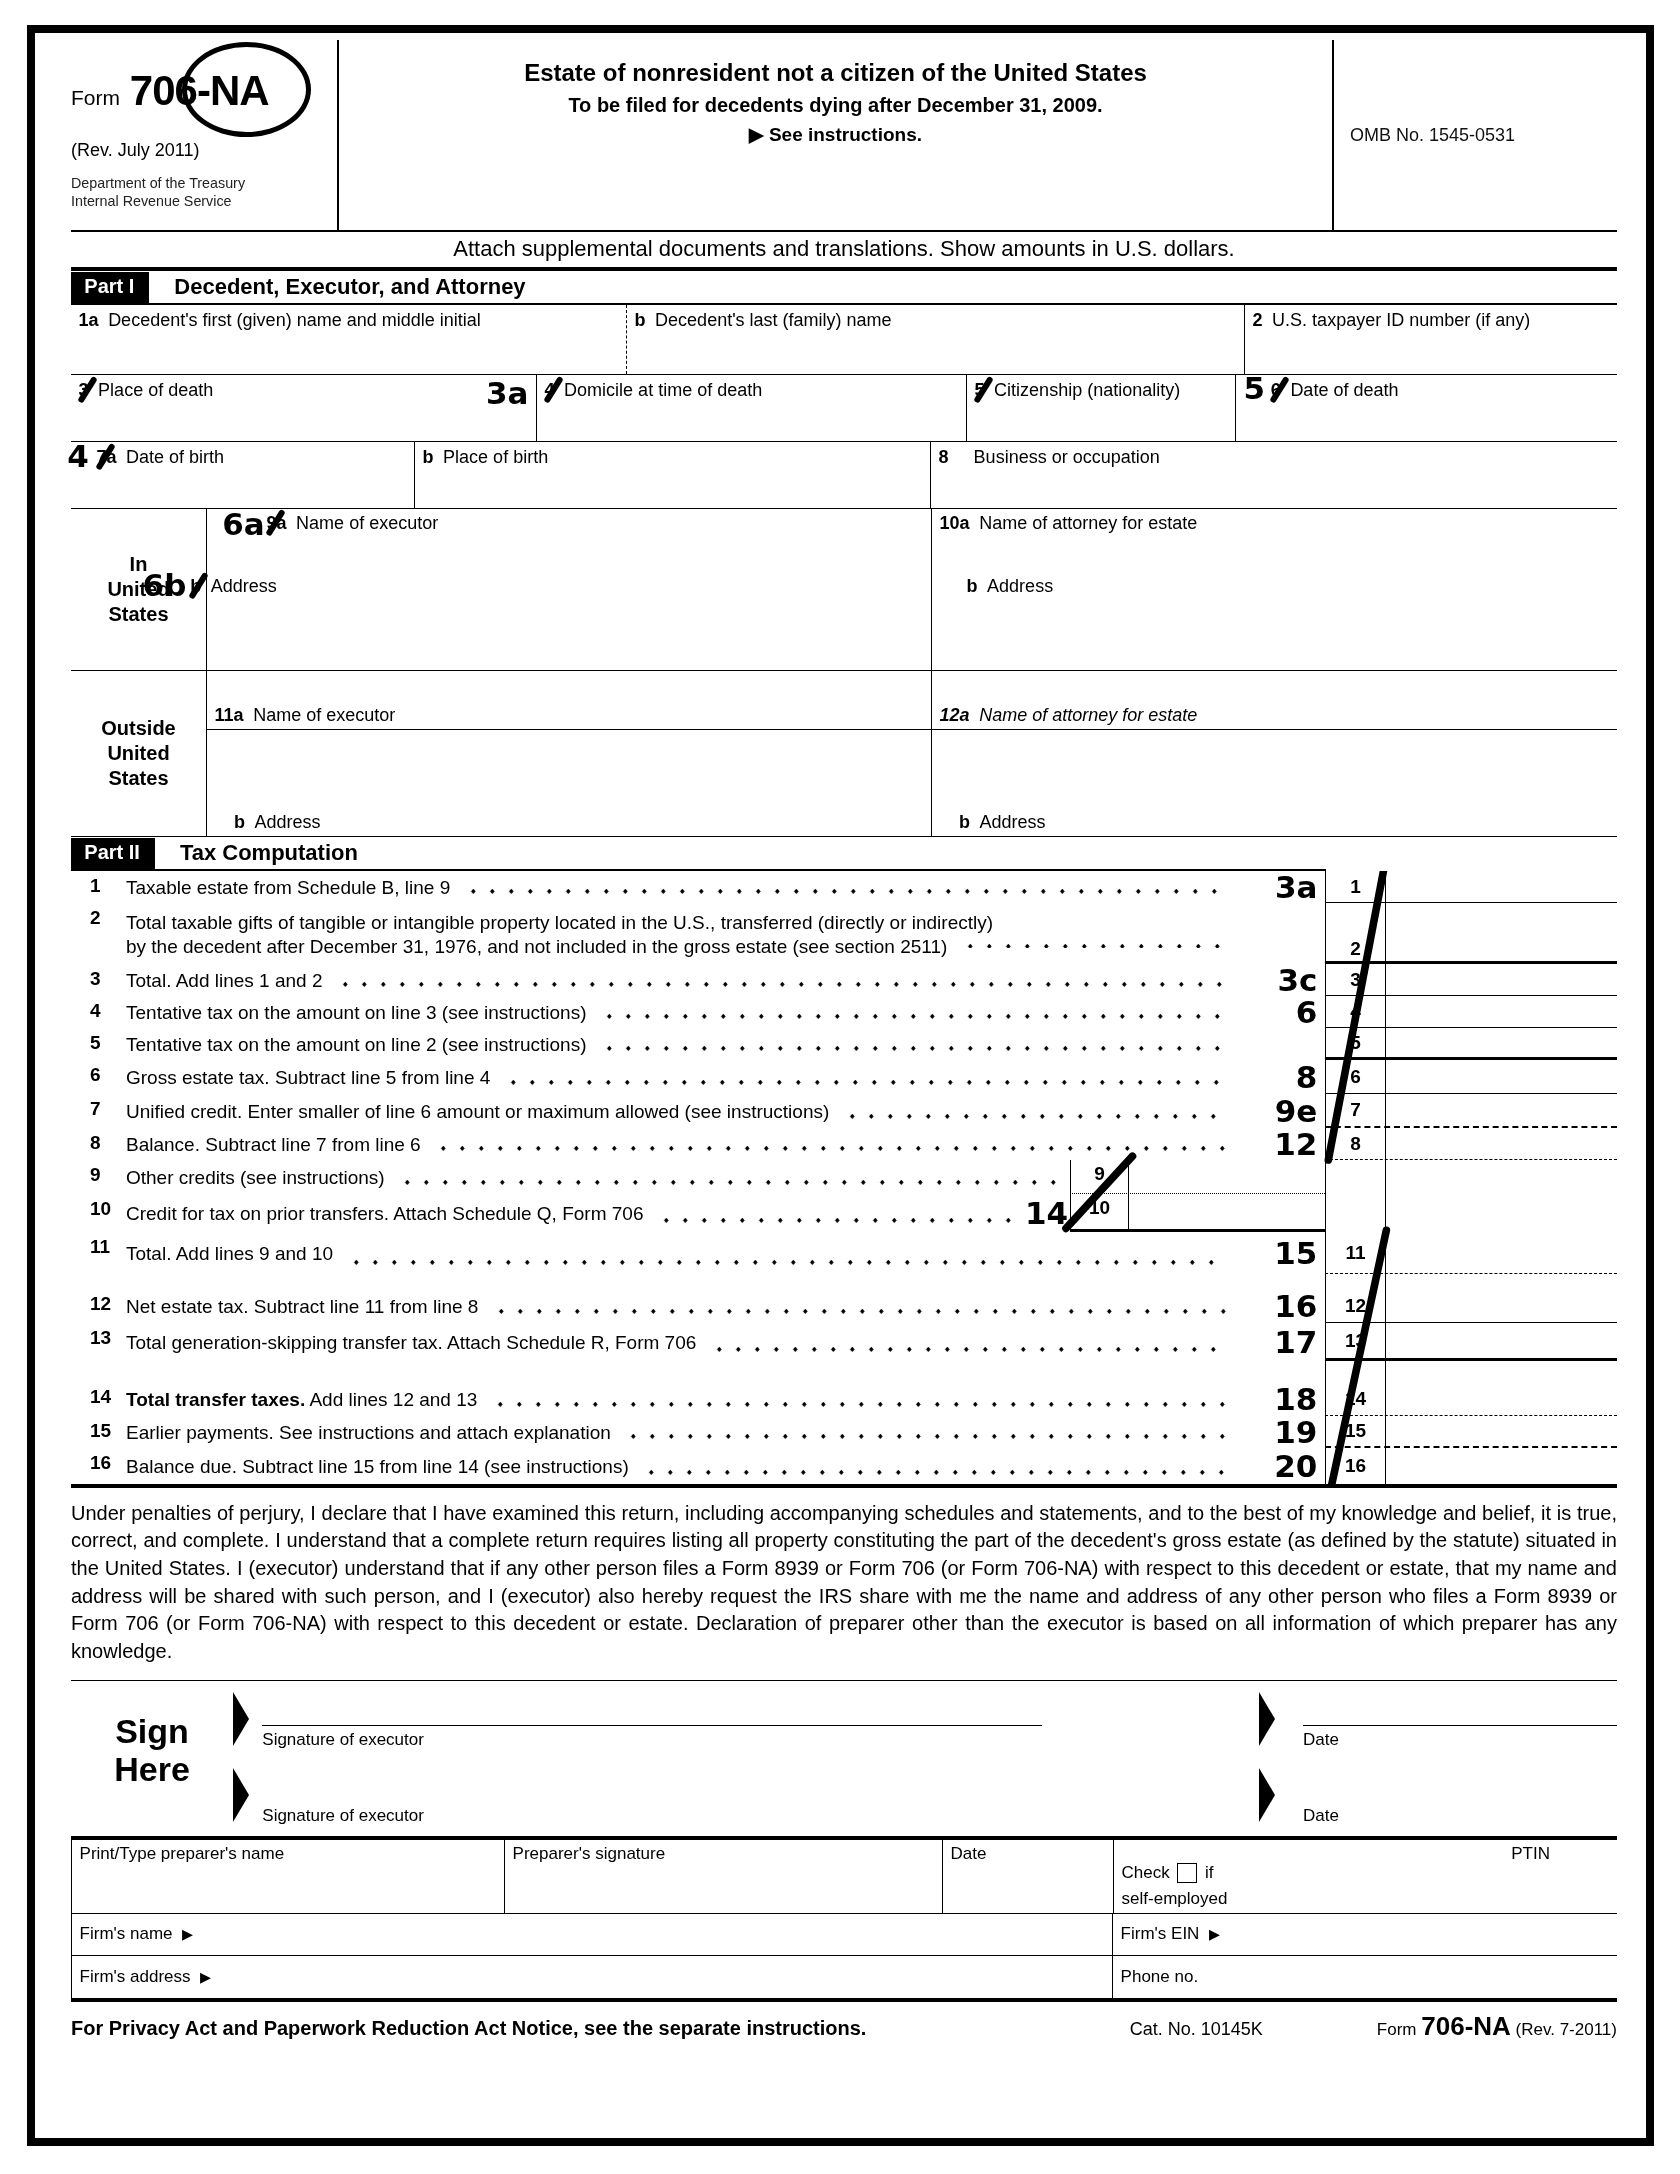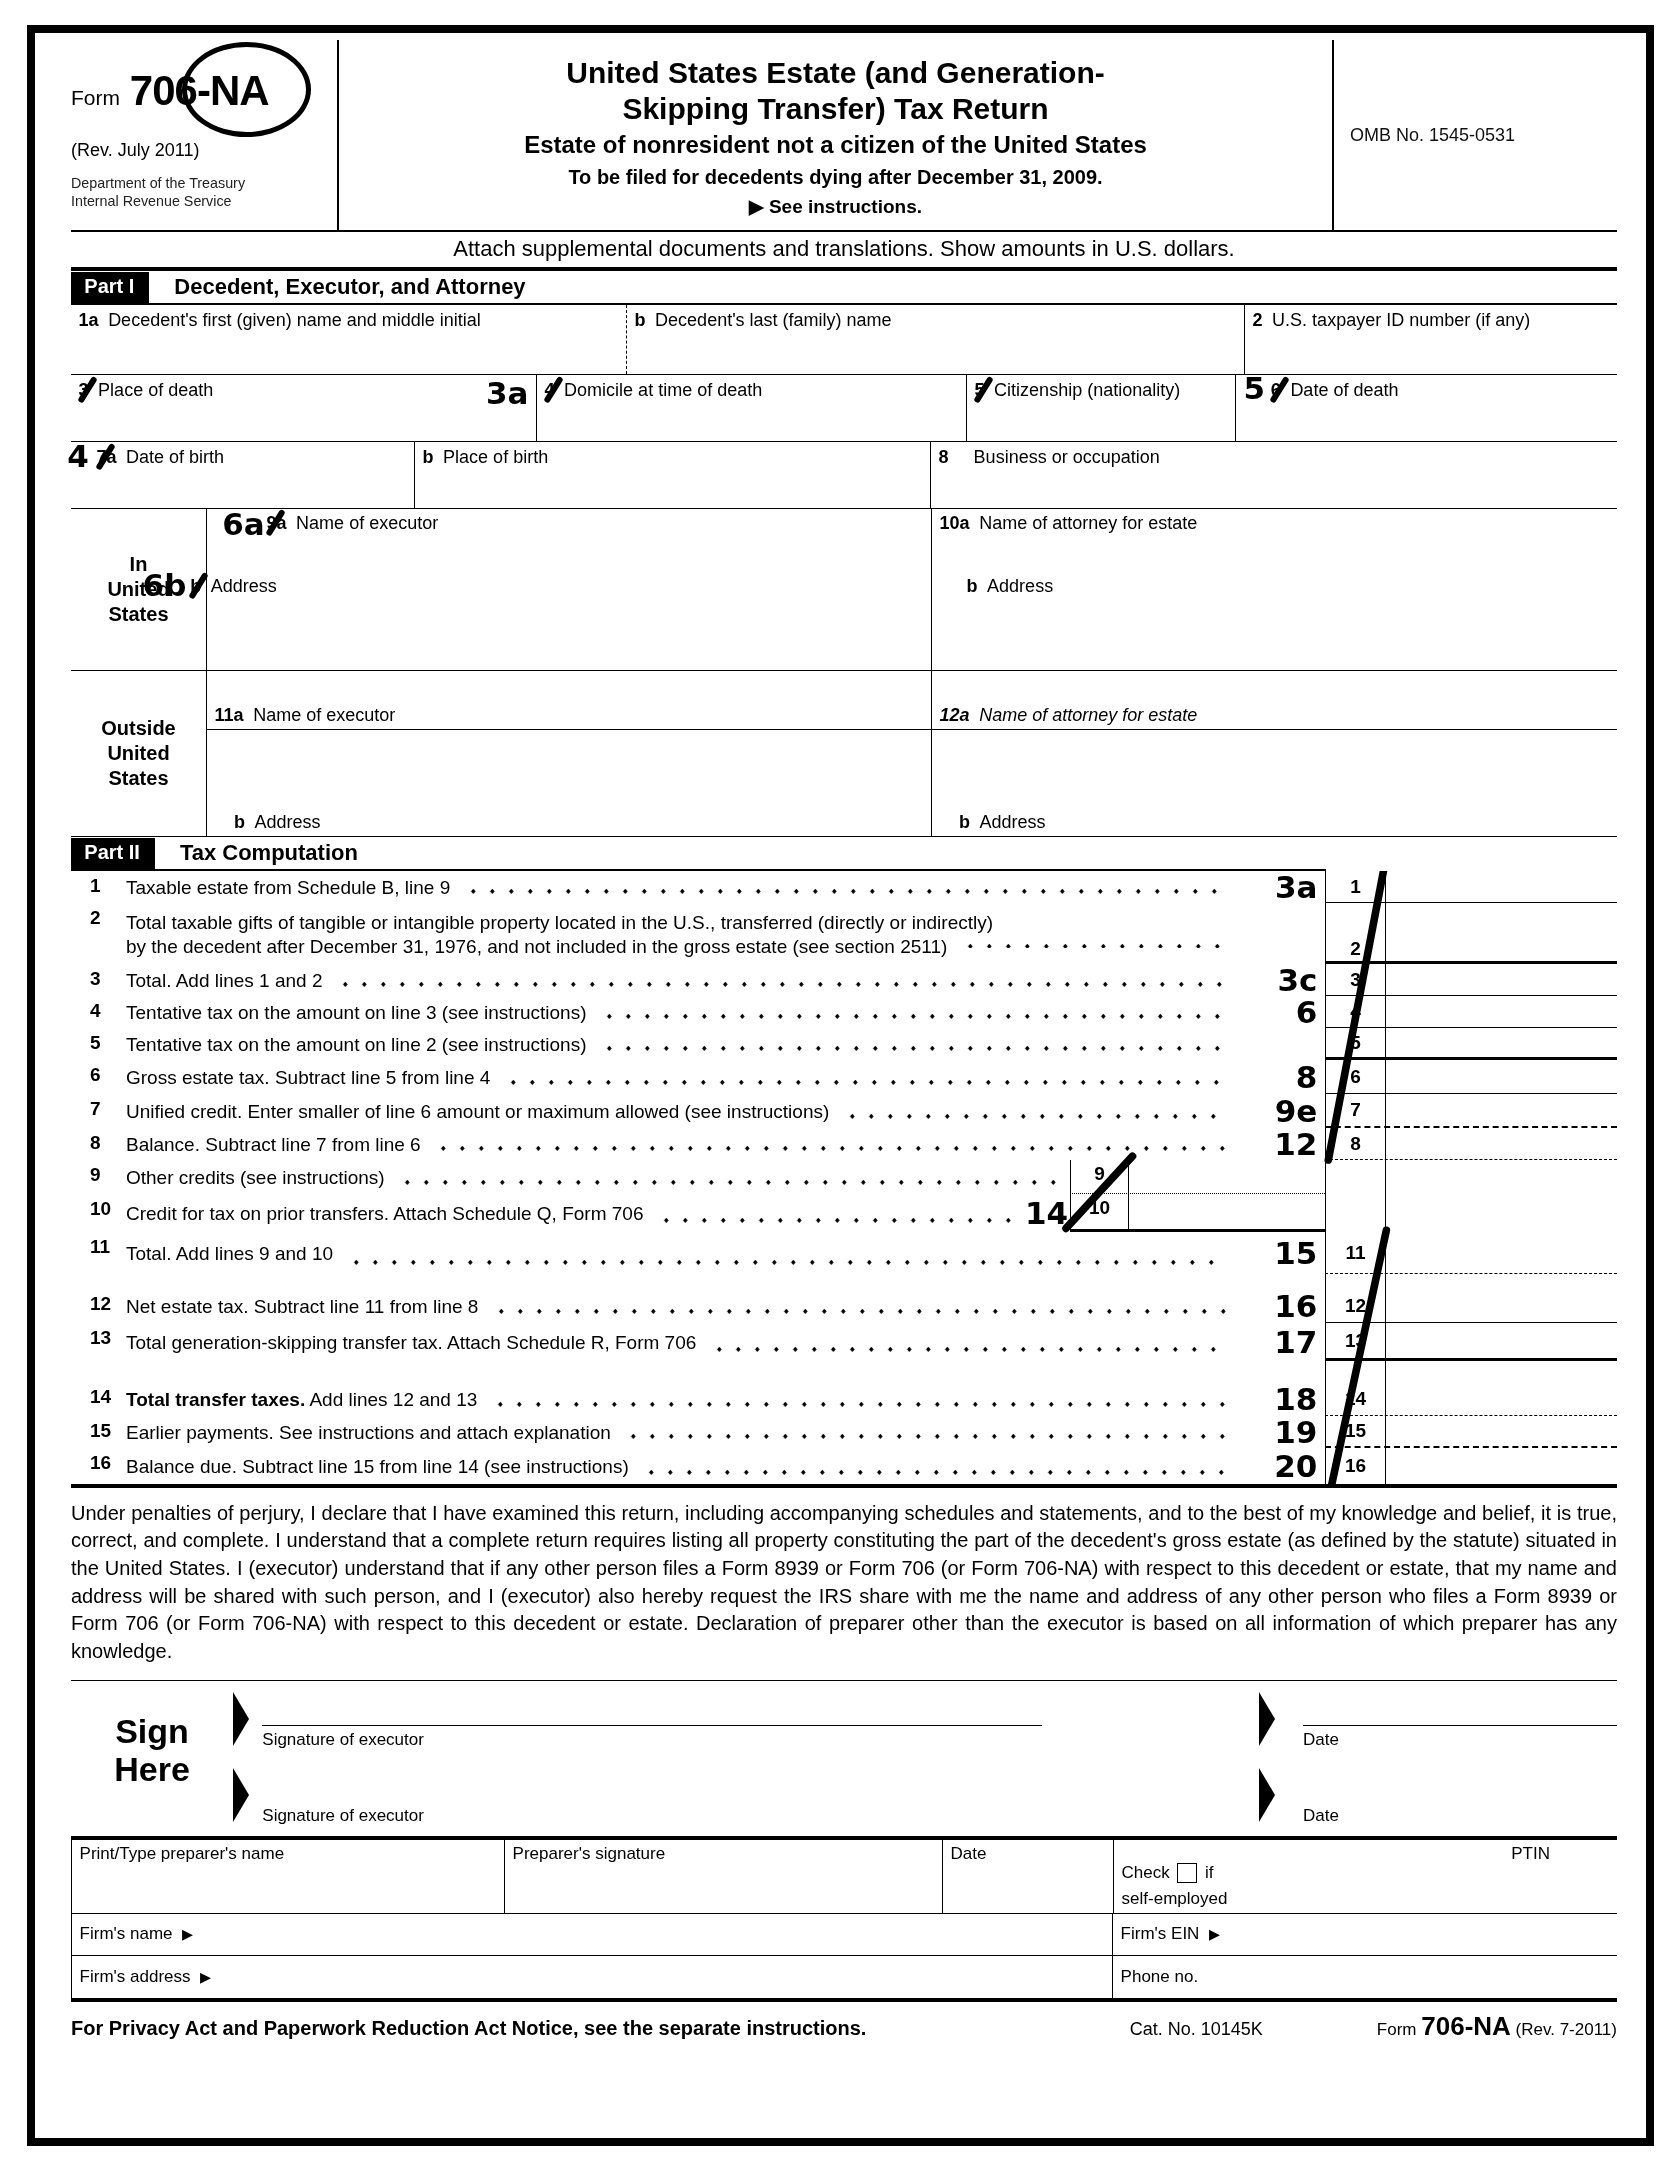--- a/index.html
+++ b/index.html
@@ -163,24 +163,20 @@
       <div class="hdr-left">
         <span class="form-word">Form</span>
         <span class="form-num"><span>706</span><span class="na-wrap"><span>-NA</span><span class="pen-circle"></span></span></span>
         <div class="rev">(Rev. July 2011)</div>
         <div class="dept">
           <div>Department of the Treasury</div>
           <div>Internal Revenue Service</div>
         </div>
       </div>
       <div class="hdr-center">
-        <div class="t1">
-          <div>United States Estate (and Generation-</div>
-          <div>Skipping Transfer) Tax Return</div>
-        </div>
         <div class="t2">Estate of nonresident not a citizen of the United States</div>
         <div class="t3">To be filed for decedents dying after December 31, 2009.</div>
         <div class="t4">▶ See instructions.</div>
       </div>
       <div class="hdr-right">
         <div class="omb">OMB No. 1545-0531</div>
       </div>
     </div>
 
     <div class="rule3"></div>

